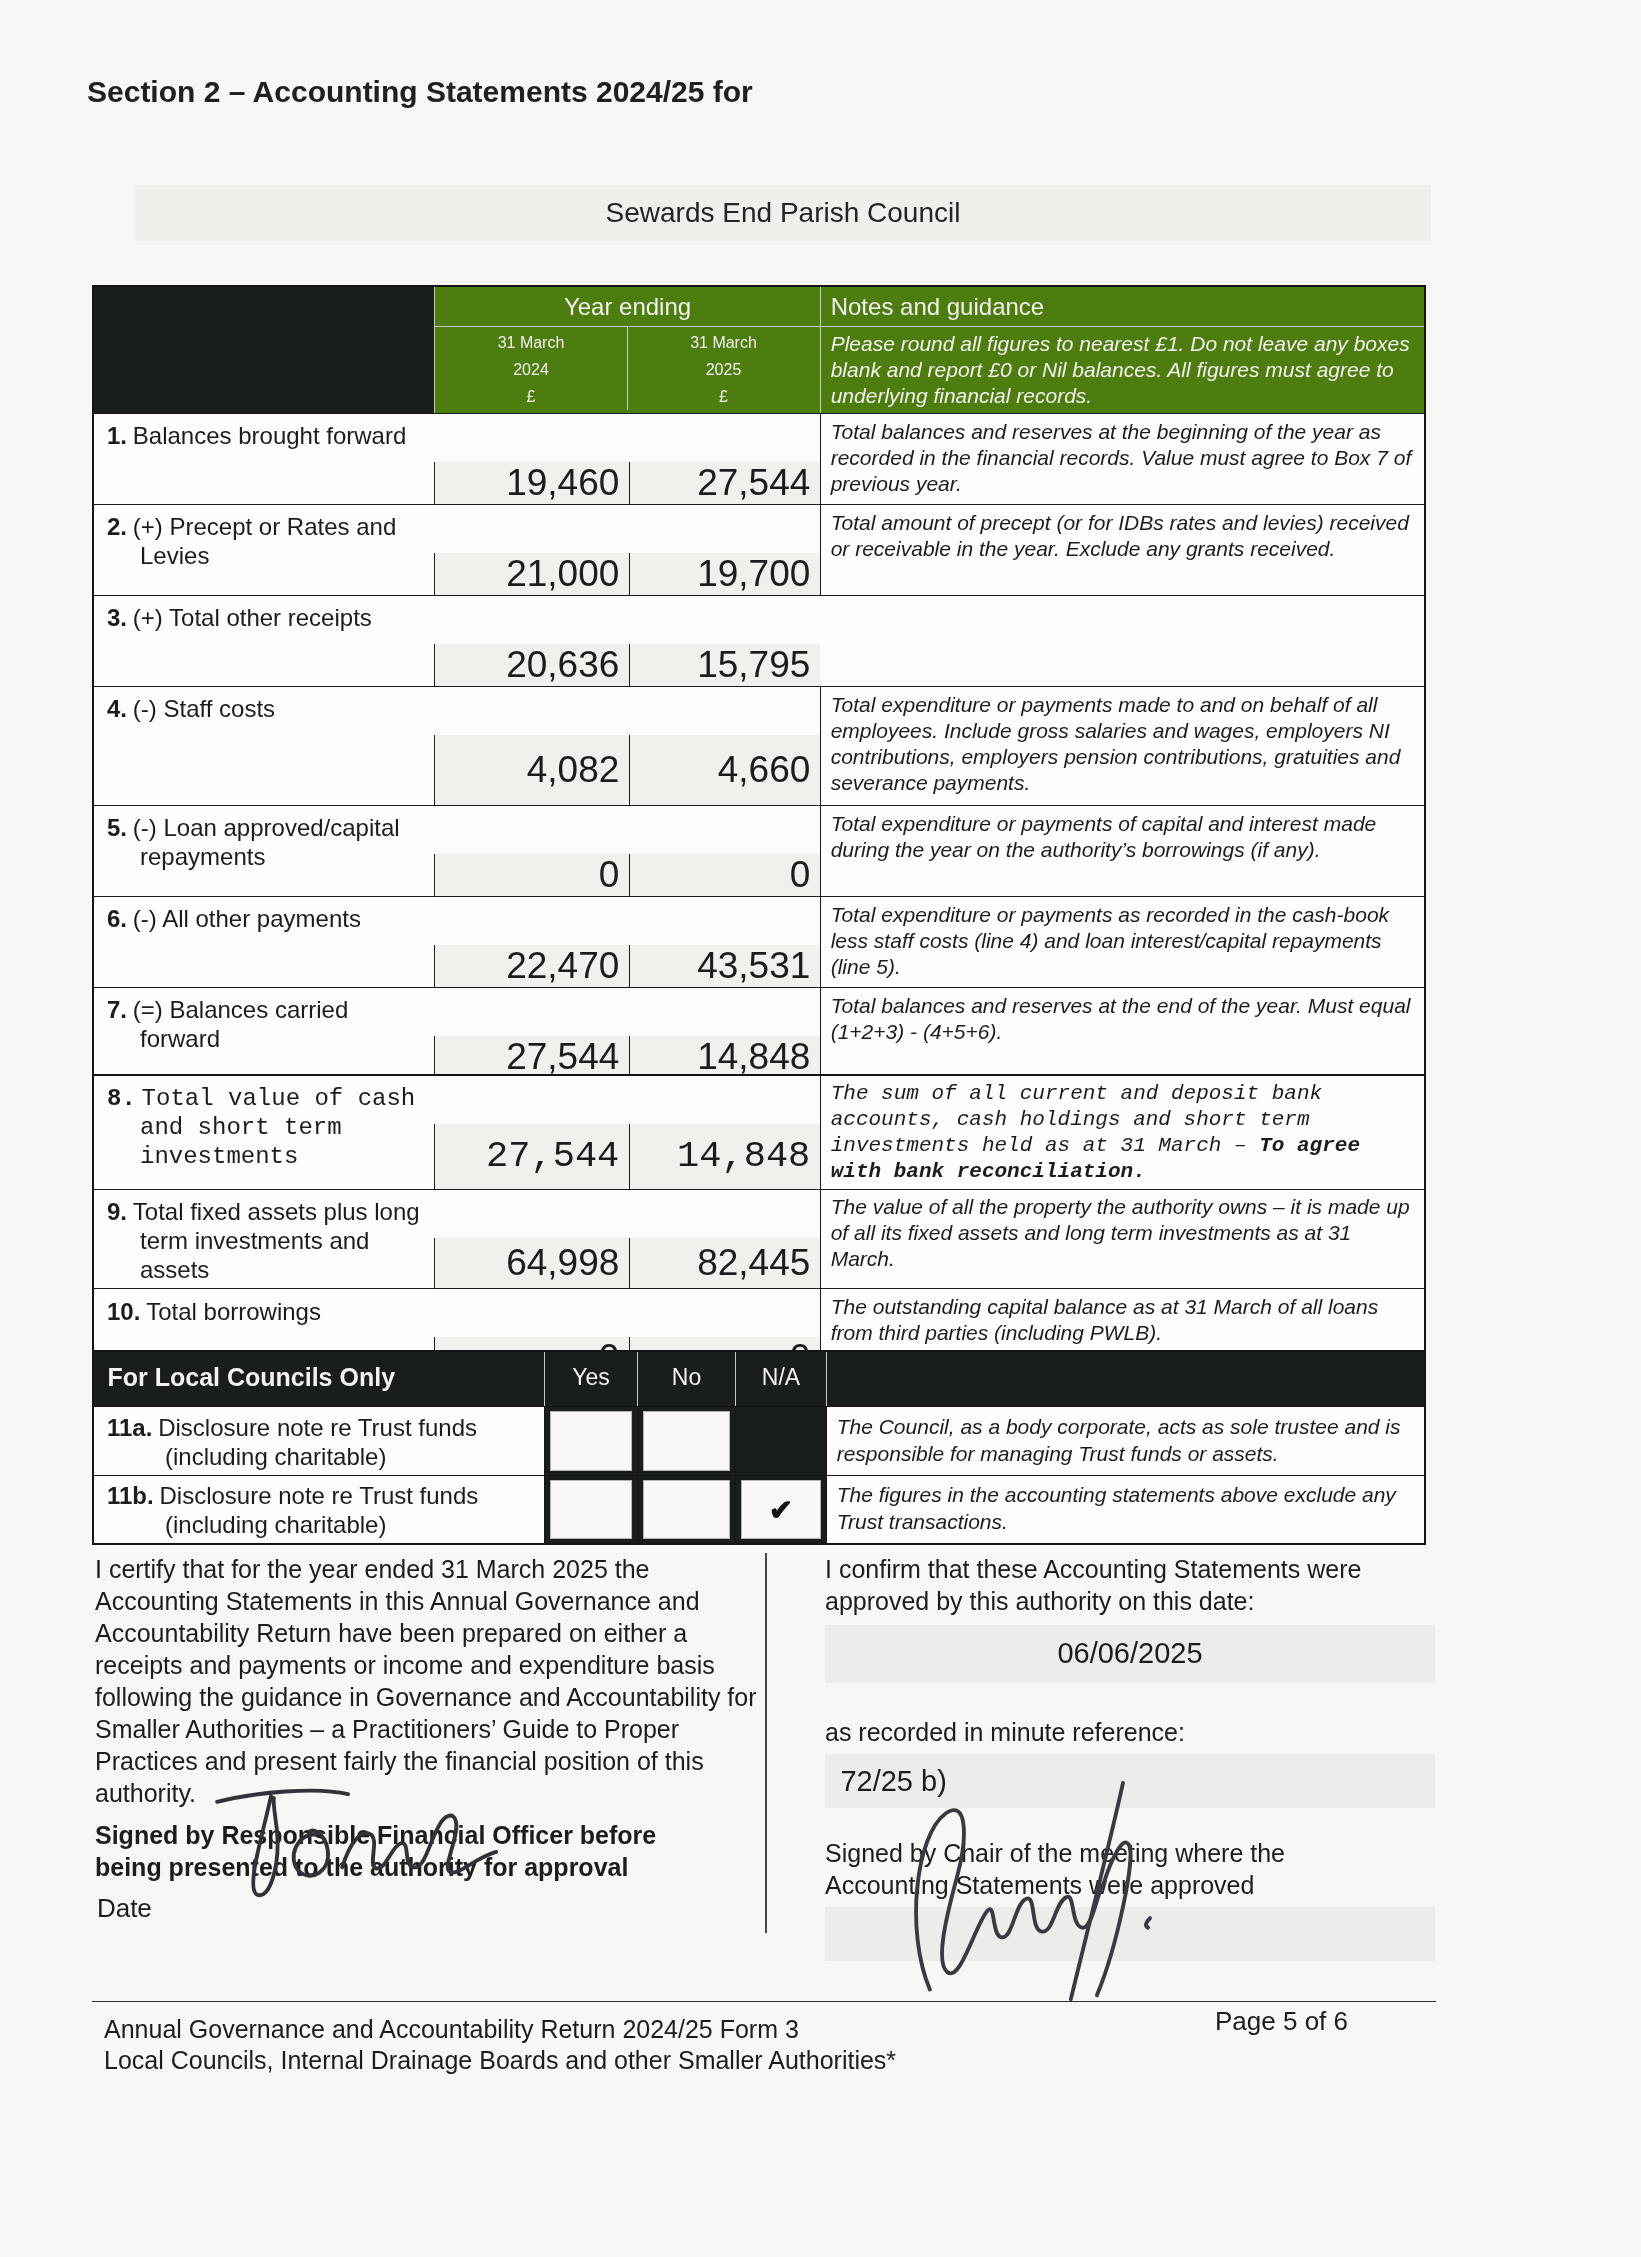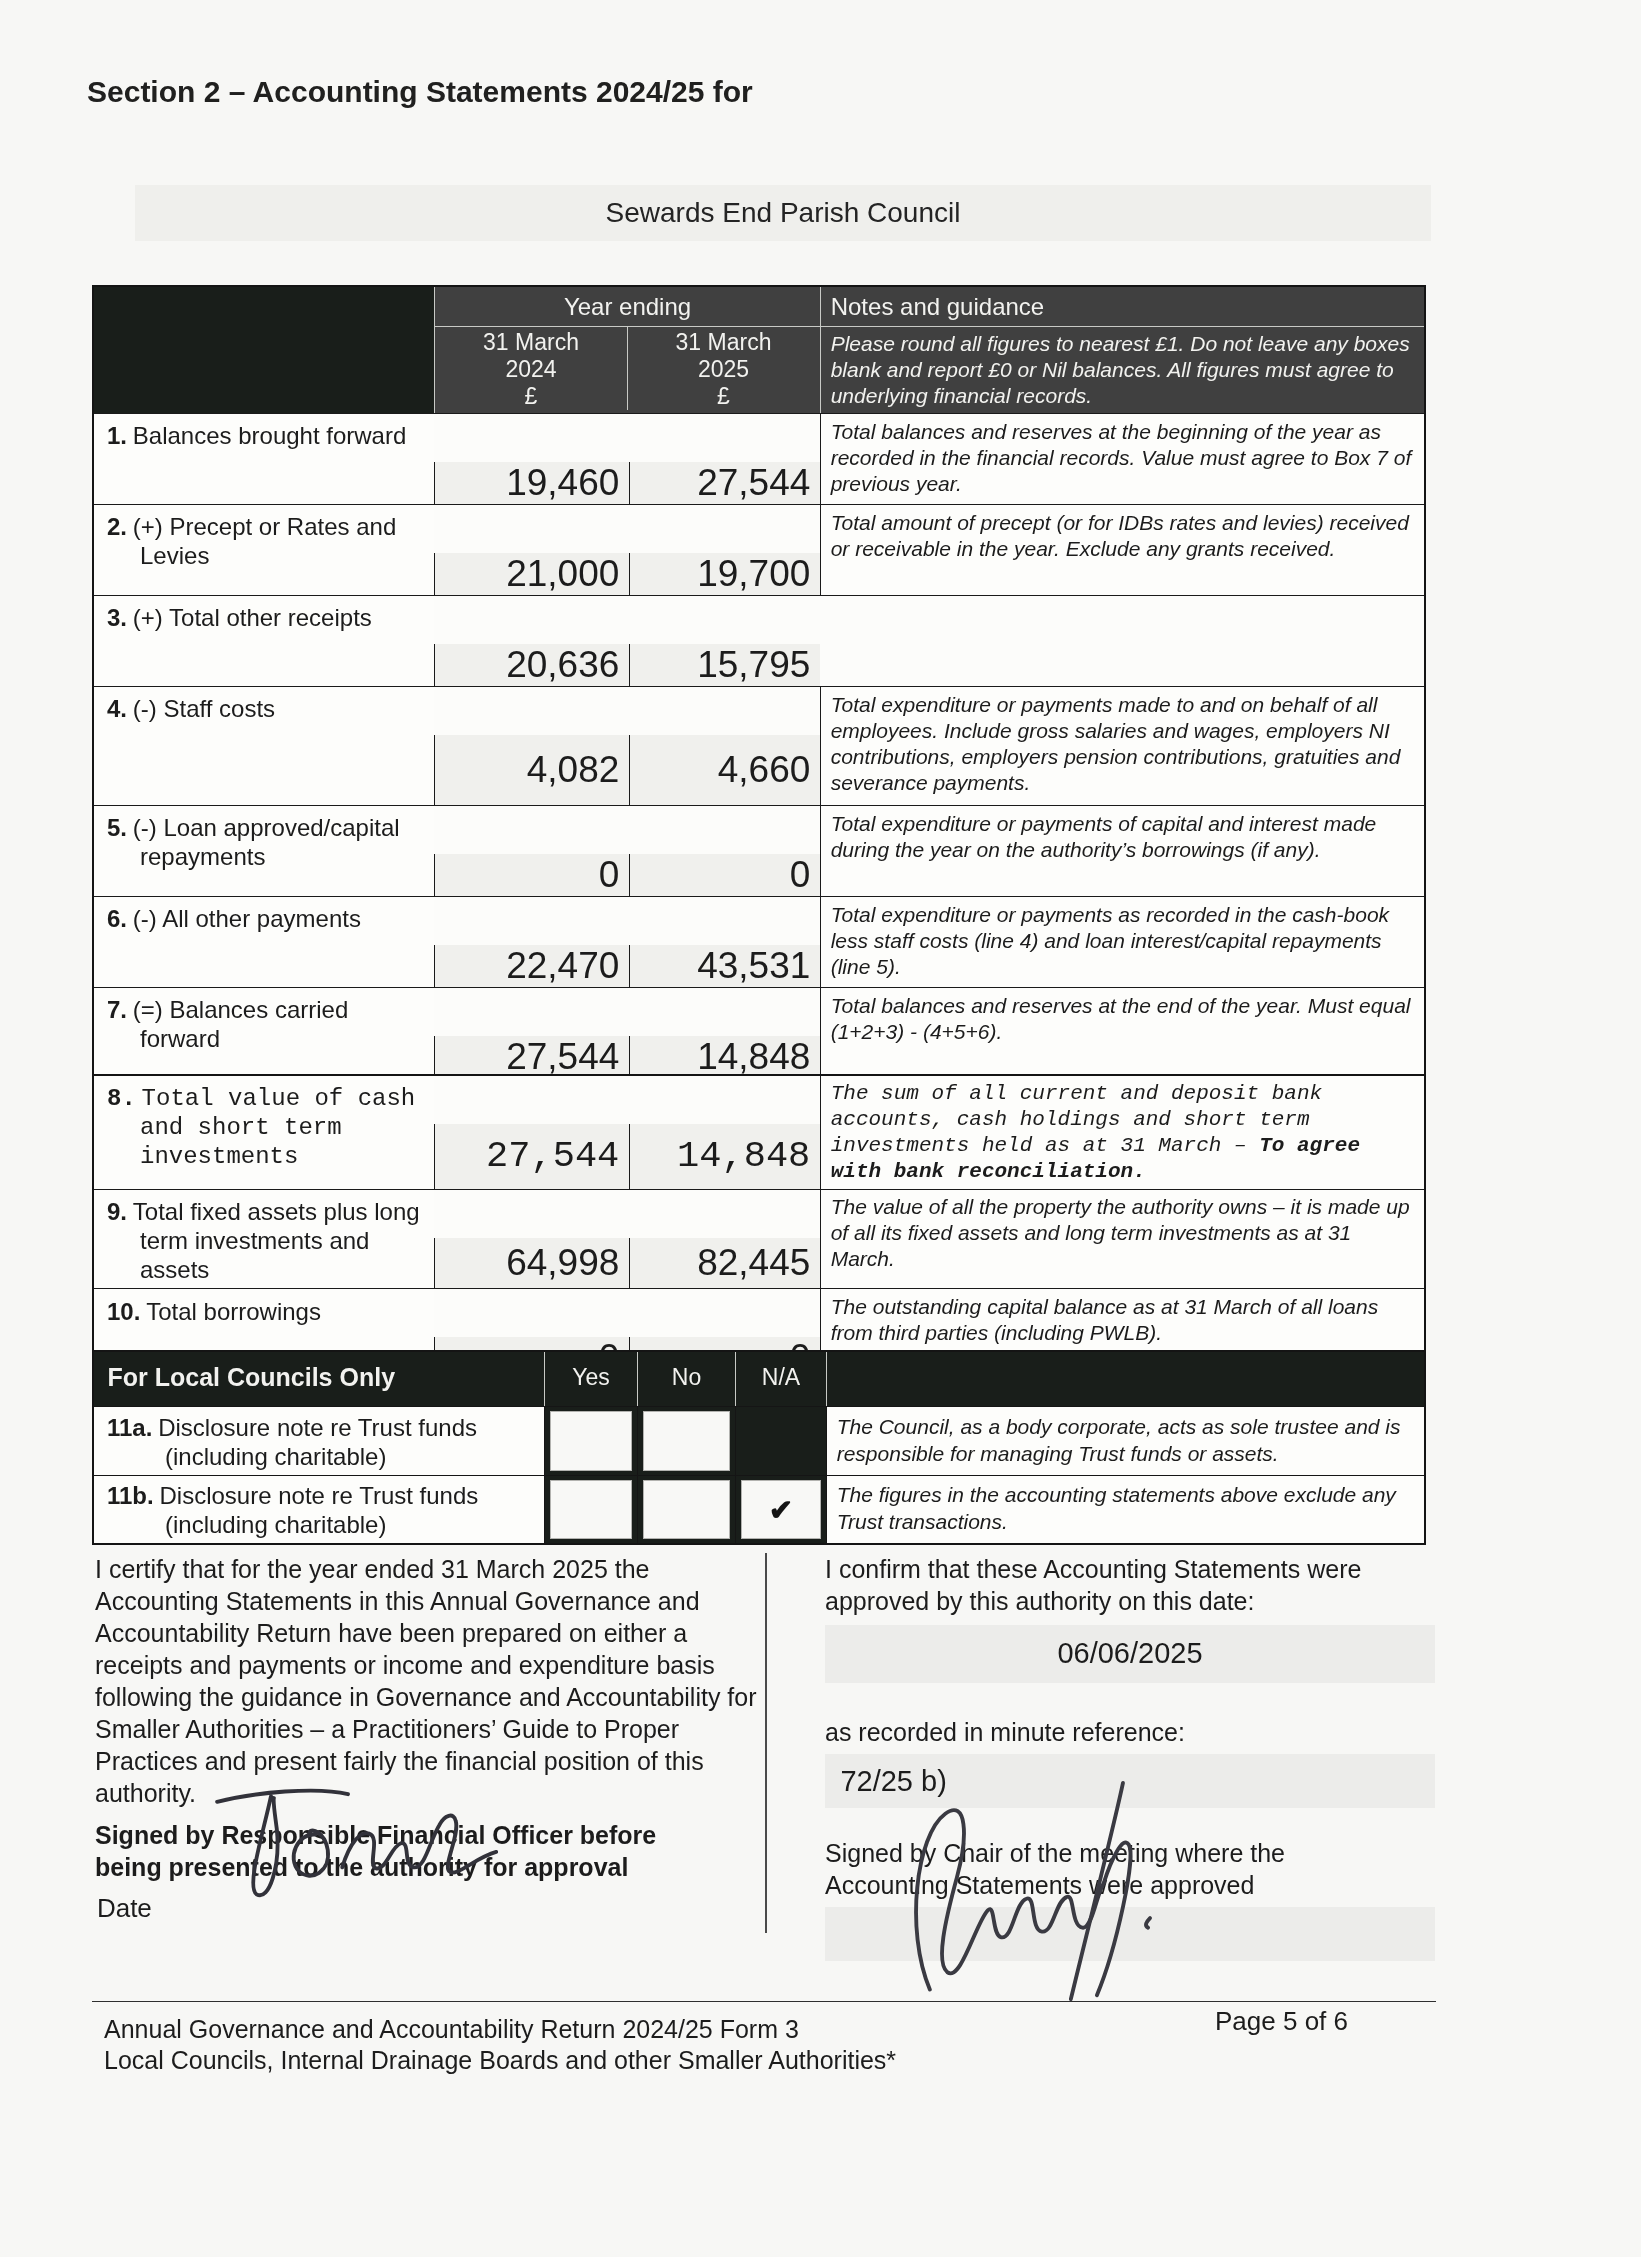--- a/index.html
+++ b/index.html
@@ -9,26 +9,26 @@
   .section-title{position:absolute;left:87px;top:75px;font-size:30px;font-weight:bold;color:#20201f;}
   .council-band{position:absolute;left:135px;top:185px;width:1296px;height:56px;background:#efefec;
         display:flex;align-items:center;justify-content:center;}
   .council-band span{font-size:28px;color:#242424;}
 
   
   .tbl{position:absolute;left:92px;border:2.9px solid #141414;background:#fcfcfa;width:1330px;}
   .grid4{display:grid;grid-template-columns:340px 195px 191px 604px;}
 
   
-  .t-head{display:grid;grid-template-columns:340px 386px 604px;background:#404040;color:#f2f2ef;}
+  .t-head{display:grid;grid-template-columns:340px 386px 604px;background:#4d7c0f;color:#f2f2ef;}
   .h-blank{background:#191e1a;}
   .h-year2{border-left:1.9px solid #c8cac6;box-sizing:border-box;}
   .h-yearending{height:39px;line-height:39px;text-align:center;font-size:24px;border-bottom:1.9px solid #c8cac6;}
   .h-years{display:grid;grid-template-columns:192px 192px;height:83px;}
-  .h-ycol{text-align:center;font-size:23px;line-height:27px;padding-top:1.9px;}
+  .h-ycol{text-align:center;font-size:16px;line-height:27px;padding-top:1.9px;}
   .h-ycol.b-left{border-left:1.9px solid #c8cac6;}
   .h-notes{border-left:1.9px solid #c8cac6;box-sizing:border-box;}
   .h-notes-title{height:39px;line-height:39px;font-size:24px;padding-left:9.7px;border-bottom:1.9px solid #c8cac6;}
   .h-notes-instr{font-style:italic;font-size:21px;line-height:26px;padding:3.9px 9.7px;}
 
   
   .trow{border-top:1.9px solid #1a1a1a;}
   .cell{box-sizing:border-box;}
   .lbl{background:#fdfdfb;font-size:24px;line-height:29px;padding:7.7px 7.7px 3.9px 46px;text-indent:-33px;}
   .num{font-weight:bold;margin-right:5.8px;}

